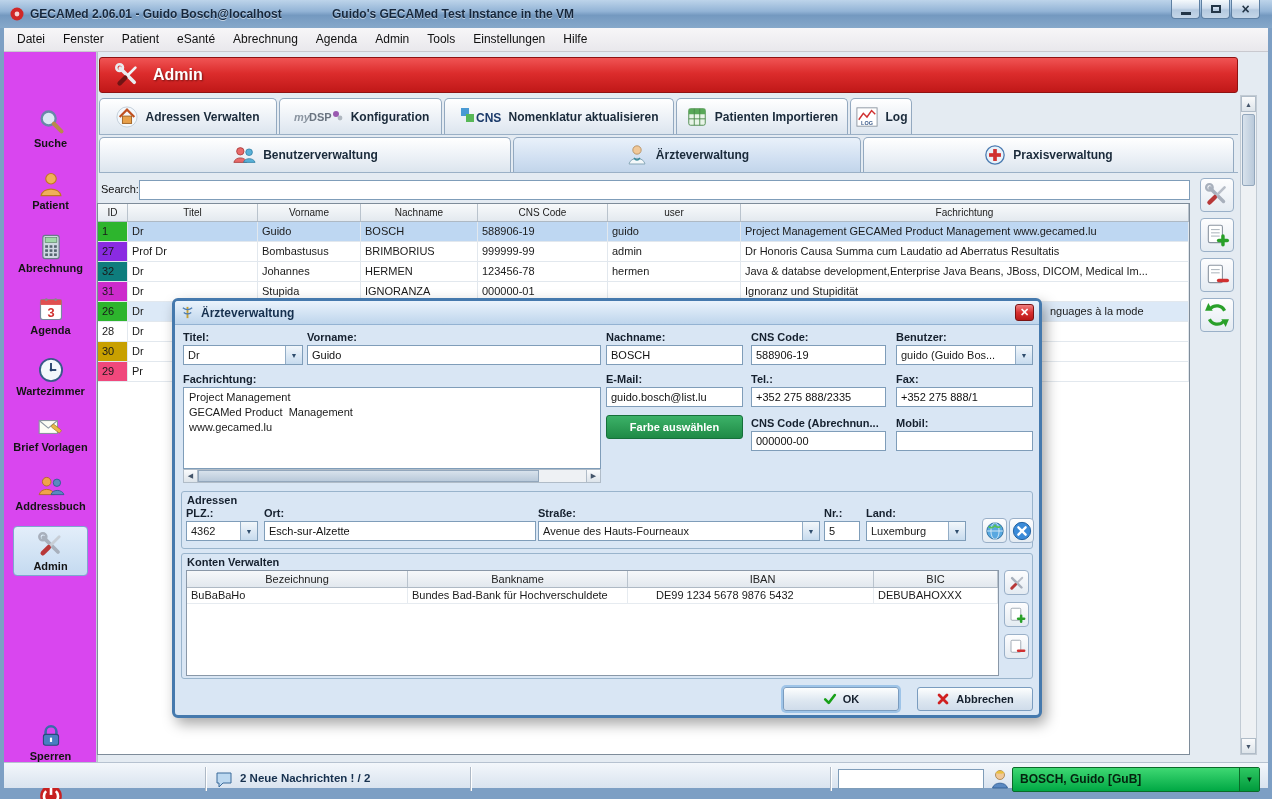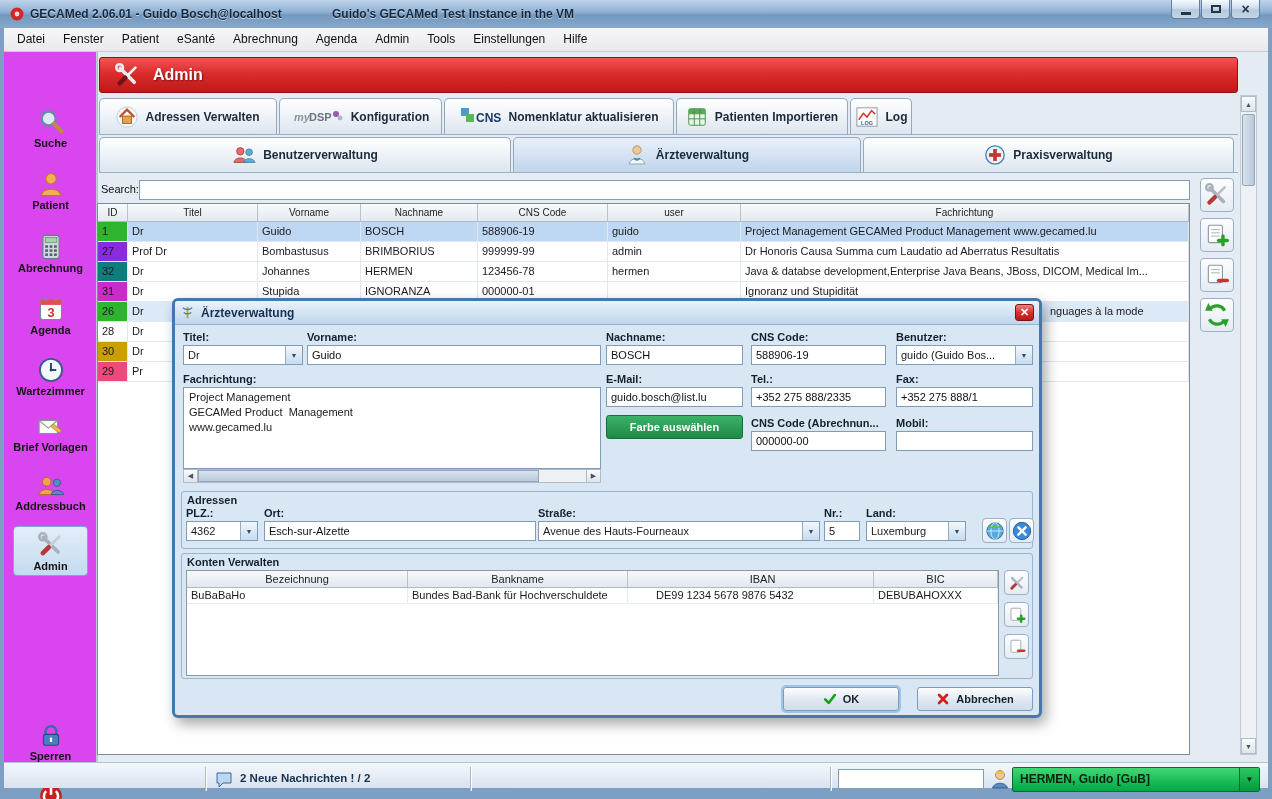--- a/index.html
+++ b/index.html
@@ -510,21 +510,21 @@
     <span id="msg-text">2 Neue Nachrichten ! / 2</span>
     <div class="sep" style="left:466px"></div>
     <div class="sep" style="left:826px"></div>
     <input class="tinput" id="status-input" style="">
     <svg style="position:absolute;left:986px;top:5px" width="20" height="22" viewBox="0 0 20 22">
       <circle cx="10" cy="7" r="4.5" fill="#f0c898" stroke="#a07840" stroke-width="0.8"></circle>
       <path d="M5.5 4.5 Q10 1 14.5 4.5 Q13 6 10 5.5 Q7 6 5.5 4.5" fill="#e8c040"></path>
       <path d="M2.5 20 C4 13.5 16 13.5 17.5 20 Z" fill="#5a88c0" stroke="#2a5890" stroke-width="0.8"></path>
     </svg>
     <div id="user-combo">
-      <span class="uval">HERMEN, Guido [GuB]</span>
+      <span class="uval">BOSCH, Guido [GuB]</span>
       <span class="uarrow">▼</span>
     </div>
   </div>
 
   <div class="abs" id="dialog">
     <div id="dlg-titlebar">
       <svg width="15" height="15" viewBox="0 0 16 16">
         <line x1="8" y1="2" x2="8" y2="14" stroke="#c8a030" stroke-width="2"></line>
         <path d="M3 3 Q8 7 13 3" fill="none" stroke="#4a7ab0" stroke-width="1.4"></path>
         <path d="M4 8 Q8 11 12 8" fill="none" stroke="#4a7ab0" stroke-width="1.4"></path>

